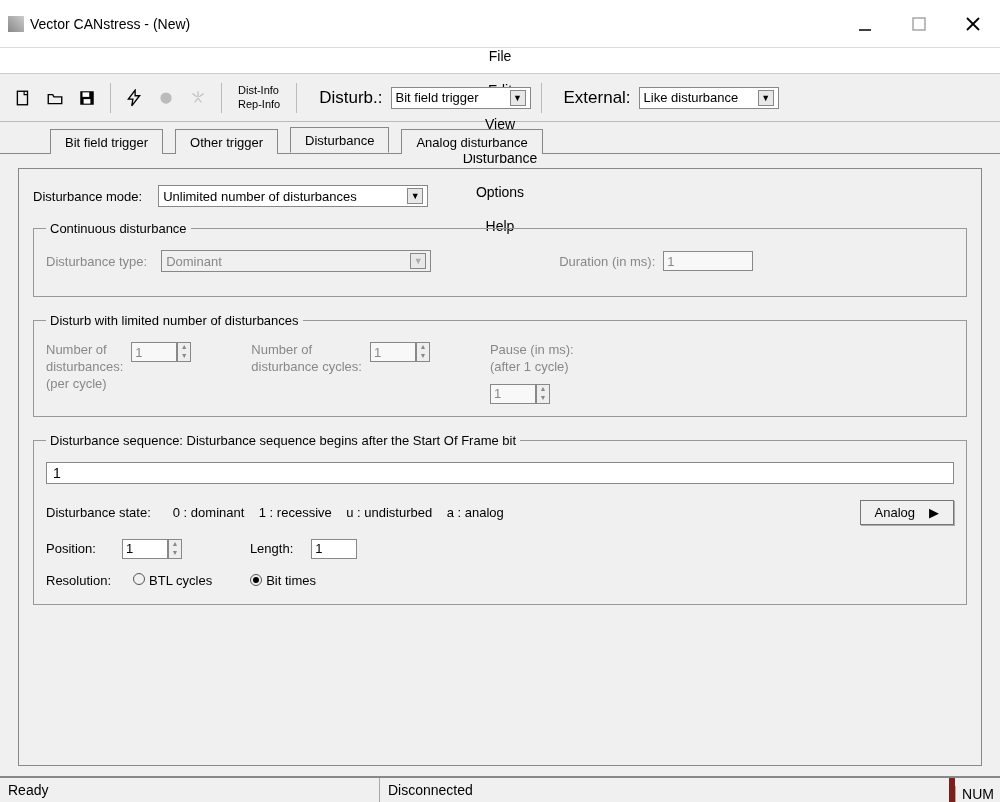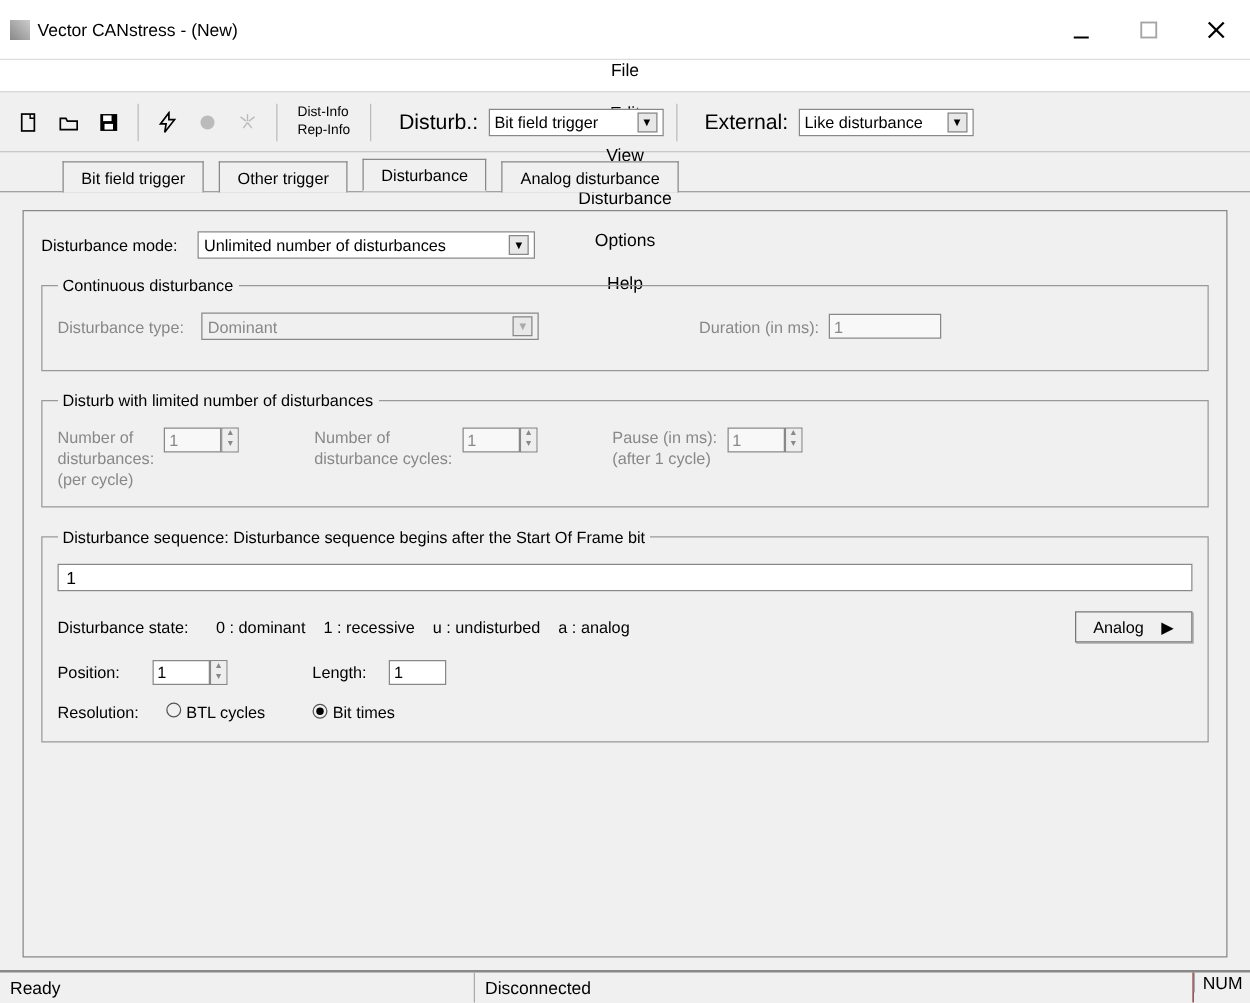--- a/index.html
+++ b/index.html
@@ -160,24 +160,24 @@
   }
   .radio { width:12px; height:12px; border-radius:50%; border:1px solid #555; display:inline-flex; align-items:center; justify-content:center; margin-right:4px;}
   .radio.checked::after { content:""; width:6px; height:6px; border-radius:50%; background:#000;}
   .statusbar {
     position: absolute;
     bottom: 0; left: 0; right: 0;
     height: 26px;
     border-top: 2px solid #888;
     background: #f0f0f0;
     display: flex;
-    align-items: flex-start;
+    align-items: flex-end;
     font-size: 14px;
   }
-  .statusbar .cell { padding: 0 8px; border-right: 1px solid #7f1d1d; height:100%; display:flex; align-items:center;}
+  .statusbar .cell { padding: 0 8px; border-right: 6px solid #7f1d1d; height:100%; display:flex; align-items:center;}
   .statusbar .num-cell { border-left:1px solid #aaa; padding:0 6px;}
   svg.icon { width:18px; height:18px; }
 </style>
 </head>
 <body>
 
 <div class="titlebar">
   <span class="title-icon"></span>
   <span class="title-text">Vector CANstress - (New)</span>
   <div class="win-btns">
@@ -323,21 +323,21 @@
             <div>disturbance cycles:</div>
           </div>
           <div style="display:flex;align-items:flex-start">
             <input class="num-input" disabled="" value="1" style="">
             <div class="spin">
                 <div>▲</div>
                 <div>▼</div>
               </div>
           </div>
         </div>
-        <div style="display:flex; gap:8px;">
+        <div style="display:flex; gap:8px;flex-direction:column;">
           <div class="disabled-text" style="line-height:1.3">
             <div>Pause (in ms):</div>
             <div>(after 1 cycle)</div>
           </div>
           <div style="display:flex;align-items:flex-start">
             <input class="num-input" disabled="" value="1" style="">
             <div class="spin">
                 <div>▲</div>
                 <div>▼</div>
               </div>

